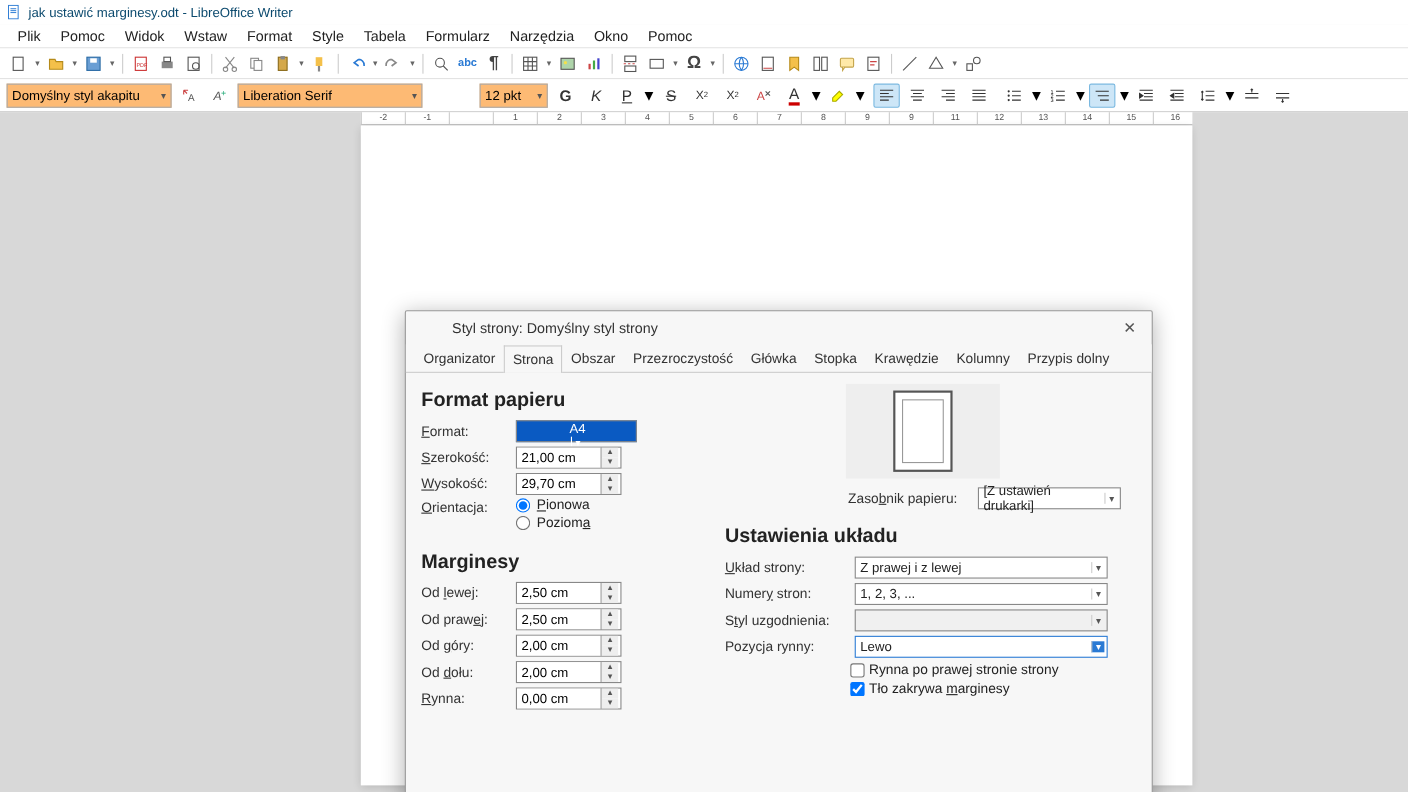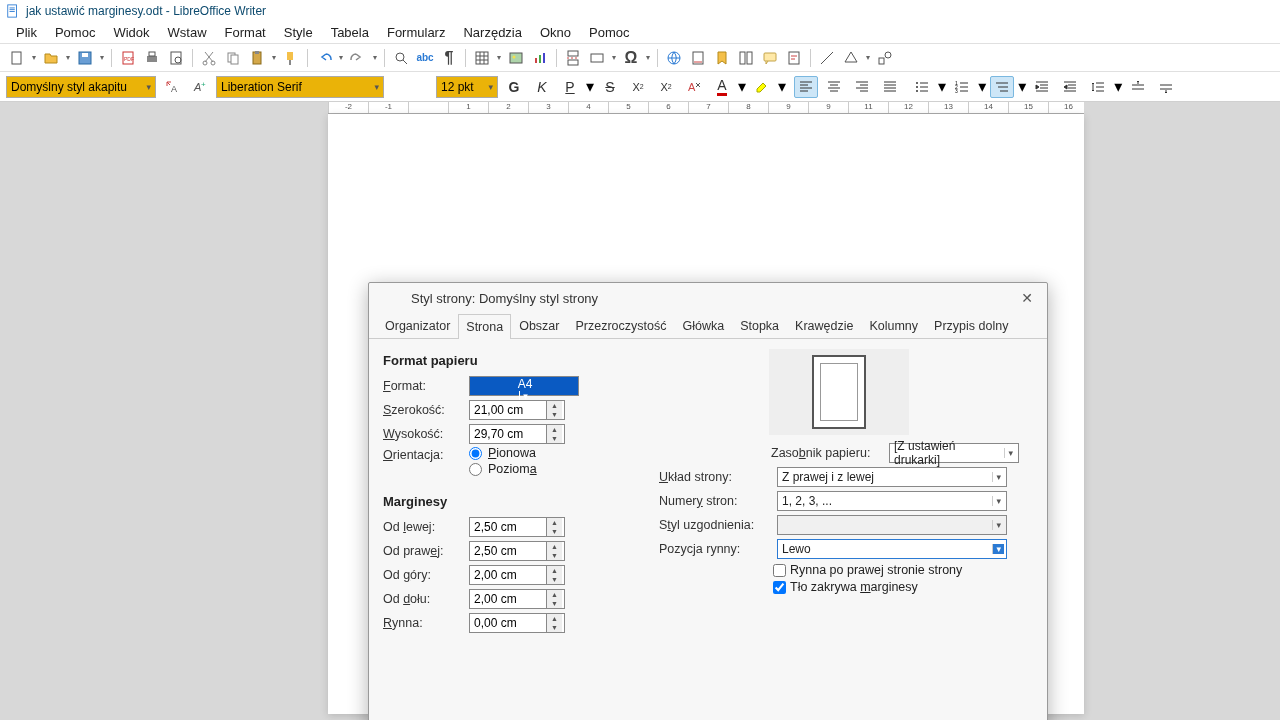--- a/index.html
+++ b/index.html
@@ -11,41 +11,41 @@
 .menubar { background: #fff; height: 22px; display: flex; align-items: center; padding: 0 8px; gap: 2px; font-size: 13px; color: #222; border-bottom: 1px solid #e0e0e0; }
 .menubar span { padding: 2px 8px; cursor: default; }
 
 .toolbar { background: #fff; height: 28px; display: flex; align-items: center; padding: 0 6px; gap: 2px; border-bottom: 1px solid #e0e0e0; }
 .toolbar .tbtn { width: 22px; height: 22px; display: flex; align-items: center; justify-content: center; border-radius: 2px; color: #444; }
 .toolbar .tbtn svg { width: 16px; height: 16px; }
 .toolbar .sep { width: 1px; height: 18px; background: #ccc; margin: 0 3px; }
 .toolbar .drop { width: 8px; display:flex; align-items:center; justify-content:center; color:#666; font-size:8px;}
 
 .fmtbar { background: #fff; height: 30px; display: flex; align-items: center; padding: 0 6px; gap: 4px; border-bottom: 1px solid #d0d0d0; }
-.fmtbar select, .fmtbar .combo { height: 22px; font-size: 12px; border: 1px solid #aaa; background: #eab308; padding: 0 4px; }
+.fmtbar select, .fmtbar .combo { height: 22px; font-size: 12px; border: 1px solid #aaa; background: #fdba74; padding: 0 4px; }
 .fmtbar .combo { display:flex; align-items:center; justify-content:space-between;}
 .fmtbar .fbtn { width: 24px; height: 22px; display: flex; align-items: center; justify-content: center; font-size: 14px; color: #333; border-radius:2px;}
 .fmtbar .fbtn.active { background: #cde6f7; border:1px solid #7ab8e0;}
 
 .ruler-area { background: #d8d8d8; height: 620px; position: relative; }
 .page { position: absolute; left: 328px; top: 12px; width: 756px; height: 600px; background: #fff; box-shadow: 0 2px 8px rgba(0,0,0,0.15); }
 .ruler { position:absolute; left:328px; top:0; width:756px; height:12px; background:#fff; border-bottom:1px solid #aaa; font-size:8px; color:#555; display:flex;}
 .ruler span{ flex:0 0 40px; text-align:center; border-left:1px solid #ccc;}
 .body-text { position:absolute; left:418px; top:570px; width:660px; font-family:"Liberation Serif",serif; font-size:14.5px; color:#000; line-height:1.3;}
 
 .dialog { position: absolute; left: 368px; top: 180px; width: 680px; height: 502px; background: #f7f7f7; border: 1px solid #999; box-shadow: 0 4px 20px rgba(0,0,0,0.3); border-radius: 2px; }
 .dlg-title { height: 30px; display: flex; align-items: center; justify-content: space-between; padding: 0 10px; font-size: 13px; color: #333; margin-left: 32px; }
 .dlg-close { width: 20px; height: 20px; display:flex; align-items:center; justify-content:center; cursor:pointer; font-size:14px; color:#555;}
 
 .tabs { display:flex; padding: 0 8px; gap:0; font-size:12.5px; border-bottom:1px solid #ccc; background:#f7f7f7;}
 .tabs .tab { padding: 5px 7px; color:#333; cursor:default; border:1px solid transparent; border-bottom:none;}
 .tabs .tab.active { background:#f7f7f7; border-color:#ccc; position:relative; top:1px; font-weight:500;}
 
 .dlg-body { padding: 10px 14px; font-size: 12.5px; color: #222; position: relative; height: 400px;}
-.section-title { font-weight: 600; margin: 4px 0 8px 0; font-size:13px;}
+.section-title { font-weight: 600; margin: 4px 0 8px 0; font-size:18px;}
 .row { display: flex; align-items: center; margin: 4px 0; gap: 8px; }
 .row label { width: 78px; font-size: 12.5px; color:#333;}
 .row label u{text-decoration:underline;}
 .spin { display: flex; align-items: center; border: 1px solid #888; background: #fff; height: 20px; width: 96px; }
 .spin input { border: none; width: 76px; height: 18px; padding: 0 4px; font-size: 12px; outline:none;}
 .spin .arrows { width: 16px; display:flex; flex-direction:column; border-left:1px solid #888;}
 .spin .arrows div{ height:9px; font-size:7px; line-height:9px; text-align:center; color:#555; background:#eee;}
 .combo-sel { border:1px solid #888; background:#fff; height:20px; font-size:12px; padding:0 2px 0 4px; display:flex; align-items:center; justify-content:space-between;}
 .combo-sel .arr{font-size:9px; color:#555; padding:0 3px; border-left:1px solid #ccc;}
 .combo-sel.hl{ background:#0a5ac2; color:#fff;}
@@ -536,20 +536,21 @@
             <div class="preview-page"></div>
           </div>
         <div class="row" style="justify-content:flex-end; margin-left:0;">
           <label style="width:110px;">Zaso<u>b</u>nik papieru:</label>
           <div class="combo-sel" style="width:130px;">
               <span>[Z ustawień drukarki]</span>
               <span class="arr">▾</span>
             </div>
         </div>
 
+        <div class="section-title" style="margin-top:14px;">Ustawienia układu</div>
         <div class="row">
             <label style="width:110px;"><u>U</u>kład strony:</label>
           <div class="combo-sel" style="width:230px;">
               <span>Z prawej i z lewej</span>
               <span class="arr">▾</span>
             </div>
           </div>
         <div class="row">
             <label style="width:110px;">Numer<u>y</u> stron:</label>
           <div class="combo-sel" style="width:230px;">

